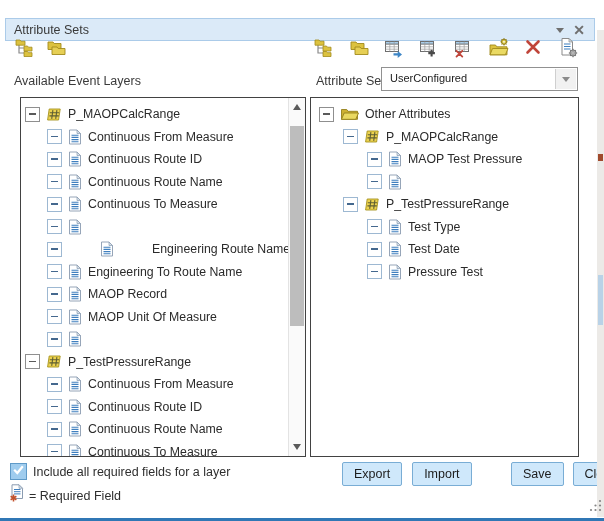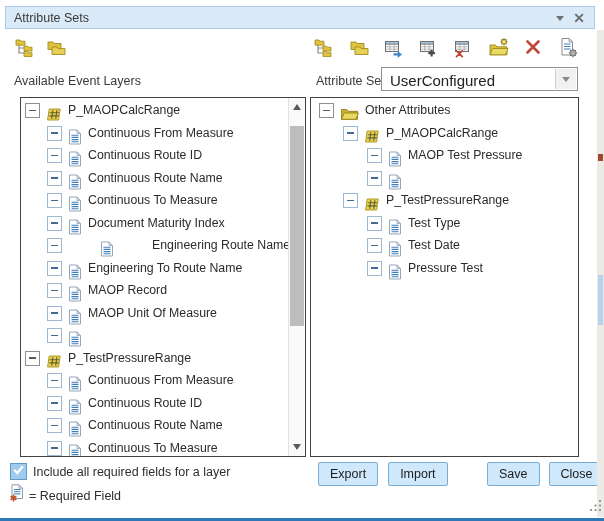--- a/index.html
+++ b/index.html
@@ -2,73 +2,73 @@
 <html style="--titlebar-bg: #dbeaf8; --titlebar-border: #abcbe9; --button-bg: #cfe8fb; --button-border: #79add5; --checkbox-fill: #9fccee; --bottom-blue: #3077b5;"><head>
 <meta charset="utf-8">
 <style>
   :root{
     --titlebar-bg:#dbeaf8; --titlebar-border:#abcbe9; --button-bg:#cfe8fb;
     --button-border:#79add5; --checkbox-fill:#9fccee; --bottom-blue:#3077b5;
   }
   html,body{margin:0;padding:0;background:#fff;font-family:"Liberation Sans",sans-serif;}
   #stage{position:relative;width:604px;height:521px;background:#fff;overflow:hidden;}
 
-  .titlebar{position:absolute;left:5px;top:6px;width:590px;height:23px;background:var(--titlebar-bg);
+  .titlebar{position:absolute;left:5px;top:18px;width:590px;height:23px;background:var(--titlebar-bg);
     border:1px solid var(--titlebar-border);box-sizing:border-box;display:flex;align-items:center;}
   .title{margin-left:8px;font-size:12.5px;color:#3a3a3a;}
   .tb-controls{margin-left:auto;display:flex;align-items:center;gap:9px;padding-right:9px;}
   .collapse-arrow{width:0;height:0;border-left:4px solid transparent;border-right:4px solid transparent;
     border-top:5px solid #6f6f6f;margin-top:2px;}
   .close-x{color:#6f6f6f;font-size:14px;font-weight:bold;line-height:1;}
 
   .toolbar{position:absolute;top:37px;display:flex;gap:13px;}
   #toolbar-left{left:14px;gap:9px;}
   #toolbar-right{left:313px;}
   .tbicon{width:22px;height:22px;display:flex;align-items:center;justify-content:center;}
 
   .lbl{position:absolute;font-size:12.5px;color:#3a3a3a;white-space:nowrap;}
   #lbl-layers{left:14px;top:74px;}
   #lbl-attrset{left:316px;top:74px;}
 
   .dropdown{position:absolute;left:381px;top:67px;width:197px;height:24px;background:#fff;
     border:1px solid #919191;box-sizing:border-box;}
-  .dd-value{position:absolute;left:8px;top:4px;font-size:15px;color:#222;}
+  .dd-value{position:absolute;left:8px;top:4px;font-size:11px;color:#222;}
   .dd-btn{position:absolute;right:1px;top:1px;bottom:1px;width:20px;background:#f1f1f1;
     border-left:1px solid #cfcfcf;display:flex;align-items:center;justify-content:center;}
   .dd-arrow{width:0;height:0;border-left:4px solid transparent;border-right:4px solid transparent;
     border-top:5px solid #8a8a8a;}
 
   .panel{position:absolute;top:97px;height:360px;background:#fff;border:1px solid #424242;
     box-sizing:border-box;overflow:hidden;}
   #left-panel{left:20px;width:286px;}
   #right-panel{left:310px;width:269px;}
   .tree{position:absolute;left:0;top:0;bottom:0;right:0;padding-top:5px;overflow:hidden;}
   #left-panel .tree{right:17px;}
-  .tree-row{height:22.5px;display:flex;white-space:nowrap;}
+  .tree-row{height:22.5px;display:flex;align-items:center;white-space:nowrap;}
   .expander{width:13px;height:13px;border:1px solid #9db8d2;background:#fff;position:relative;flex:0 0 auto;box-sizing:content-box;}
   .expander::after{content:"";position:absolute;left:3px;top:5.5px;width:7px;height:1.6px;background:#44688e;}
   .expander.gray{border-color:#8f8f8f;}
   .expander.gray::after{background:#5a5a5a;}
   .tree-icon{margin-left:6px;flex:0 0 auto;display:flex;align-items:center;}
   .tree-label{margin-left:6px;font-size:12.3px;color:#2b2b2b;}
 
   .vscroll{position:absolute;right:0;top:0;width:17px;height:100%;background:#fafafa;border-left:1px solid #e3e3e3;box-sizing:border-box;}
   .scroll-btn{position:absolute;left:0;width:16px;height:16px;display:flex;align-items:center;justify-content:center;}
   .scroll-up{top:1px;} .scroll-down{bottom:1px;}
   .tri-up{width:0;height:0;border-left:4px solid transparent;border-right:4px solid transparent;border-bottom:6px solid #5a5a5a;}
   .tri-down{width:0;height:0;border-left:4px solid transparent;border-right:4px solid transparent;border-top:6px solid #5a5a5a;}
   .scroll-thumb{position:absolute;left:1px;width:14px;top:28px;height:200px;background:#bdbdbd;}
 
   .checkbox{position:absolute;left:10px;top:463px;width:15px;height:15px;background:var(--checkbox-fill);
     border:1px solid #5f9ac8;box-sizing:content-box;display:flex;align-items:center;justify-content:center;}
   #lbl-include{left:33px;top:465px;color:#2e2e2e;}
   #required-icon{position:absolute;left:9px;top:484px;display:flex;}
   #lbl-required{left:29px;top:489px;color:#2e2e2e;}
 
-  .btn-group{position:absolute;top:462px;display:flex;}
+  .btn-group{position:absolute;top:462px;display:flex;margin-left:24px;}
   #footer-left-buttons{left:318px;gap:10px;}
   #footer-right-buttons{left:487px;gap:9px;}
   .btn{height:24px;background:var(--button-bg);border:1px solid var(--button-border);border-radius:2px;
     font-family:"Liberation Sans",sans-serif;font-size:12.5px;color:#1c1c1c;padding:0 11px;line-height:22px;}
 
   .bottom-edge{position:absolute;left:0;right:0;bottom:0;height:3px;background:var(--bottom-blue);}
   .sliver{position:absolute;right:0;top:30px;width:7px;height:487px;background:#eceae7;}
   .sliver .fleck-red{position:absolute;left:1px;top:124px;width:5px;height:7px;background:#a04a2c;}
   .sliver .fleck-blue{position:absolute;left:1px;top:245px;width:5px;height:50px;background:#b9d2e7;}
   .grip{position:absolute;right:2px;bottom:5px;}
@@ -235,21 +235,20 @@
         </div>
         <div class="tree-row" style="padding-left: 26px;">
           <span class="expander"></span>
           <span class="tree-icon">
             <svg width="14" height="16" viewBox="0 0 14 16">
               <path d="M1.5 1 H9 l3.5 3.5 V15 H1.5 z" fill="#fff" stroke="#8a9bb0" stroke-width="0.9"></path>
               <path d="M9 1 l3.5 3.5 H9 z" fill="#d8e2ec" stroke="#8a9bb0" stroke-width="0.7"></path>
               <path d="M3.5 6.2 h7 M3.5 8.4 h7 M3.5 10.6 h7 M3.5 12.8 h7" stroke="#3f7fbe" stroke-width="1.1"></path>
             </svg>
           </span>
-          <span class="tree-label">Document Maturity Index</span>
         </div>
         <div class="tree-row" style="padding-left: 26px; gap: 32px;">
           <span class="expander"></span>
           <span class="tree-icon">
             <svg width="14" height="16" viewBox="0 0 14 16">
               <path d="M1.5 1 H9 l3.5 3.5 V15 H1.5 z" fill="#fff" stroke="#8a9bb0" stroke-width="0.9"></path>
               <path d="M9 1 l3.5 3.5 H9 z" fill="#d8e2ec" stroke="#8a9bb0" stroke-width="0.7"></path>
               <path d="M3.5 6.2 h7 M3.5 8.4 h7 M3.5 10.6 h7 M3.5 12.8 h7" stroke="#3f7fbe" stroke-width="1.1"></path>
             </svg>
           </span>

